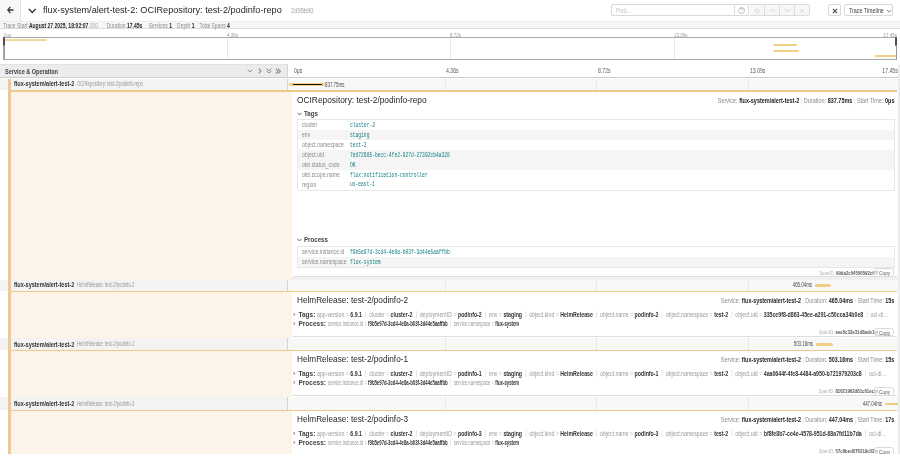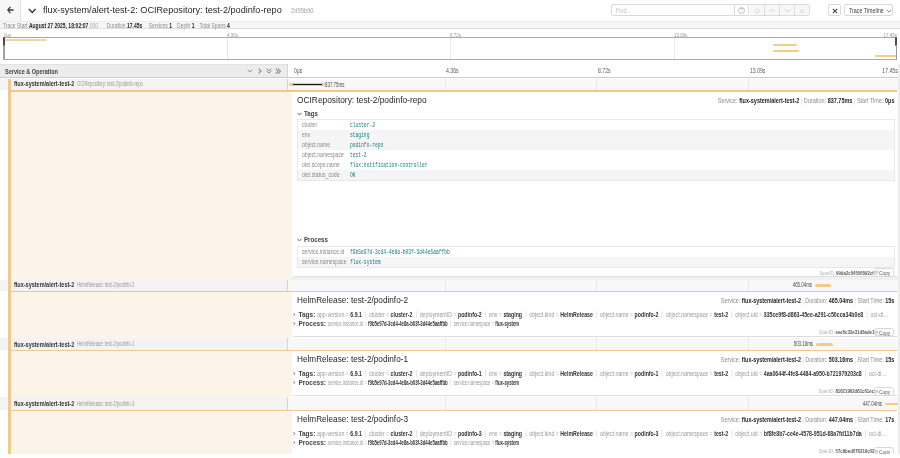--- a/index.html
+++ b/index.html
@@ -183,35 +183,39 @@
           </svg><span class="n" style="transform:scaleX(.88)">Tags</span></span>
       <div class="kvtable" style="top:27.4px;">
         <div class="kvrow">
             <span class="kvk n" style="transform:scaleX(.76)">cluster</span>
             <span class="kvv teal mono n" style="transform:scaleX(.68)">cluster-2</span>
           </div>
         <div class="kvrow alt">
             <span class="kvk n" style="transform:scaleX(.76)">env</span>
             <span class="kvv teal mono n" style="transform:scaleX(.68)">staging</span>
           </div>
-        <div class="kvrow alt">
-            <span class="kvk n" style="transform:scaleX(.76)">object.name</span>
-            <span class="kvv teal mono n" style="transform:scaleX(.68)">podinfo-repo</span>
-          </div>
         <div class="kvrow">
             <span class="kvk n" style="transform:scaleX(.76)">object.namespace</span>
             <span class="kvv teal mono n" style="transform:scaleX(.68)">test-2</span>
           </div>
-        <div class="kvrow">
-            <span class="kvk n" style="transform:scaleX(.76)">otel.scope.name</span>
-            <span class="kvv teal mono n" style="transform:scaleX(.68)">flux:notification-controller</span>
+        <div class="kvrow alt">
+            <span class="kvk n" style="transform:scaleX(.76)">object.uid</span>
+            <span class="kvv teal mono n" style="transform:scaleX(.68)">7ed72685-becc-4fe2-927d-27392cb4a328</span>
           </div>
         <div class="kvrow alt">
             <span class="kvk n" style="transform:scaleX(.76)">otel.status_code</span>
             <span class="kvv teal mono n" style="transform:scaleX(.68)">OK</span>
+          </div>
+        <div class="kvrow">
+            <span class="kvk n" style="transform:scaleX(.76)">otel.scope.name</span>
+            <span class="kvv teal mono n" style="transform:scaleX(.68)">flux:notification-controller</span>
+          </div>
+        <div class="kvrow">
+            <span class="kvk n" style="transform:scaleX(.76)">region</span>
+            <span class="kvv teal mono n" style="transform:scaleX(.68)">us-east-1</span>
           </div>
       </div>
       <span class="sechead" style="top:143.9px"><svg width="5" height="4" viewBox="0 0 10 7" style="margin-right:2px">
             <path d="M1 1 L5 5.5 L9 1" stroke="#595959" stroke-width="1.8" fill="none"></path>
           </svg><span class="n" style="transform:scaleX(.88)">Process</span></span>
       <div class="kvtable" style="top:154.4px;">
         <div class="kvrow">
             <span class="kvk n" style="transform:scaleX(.76)">service.instance.id</span>
             <span class="kvv teal mono n" style="transform:scaleX(.68)">f9b5e97d-3cd4-4e8a-b03f-3d44e5aaffbb</span>
           </div>

